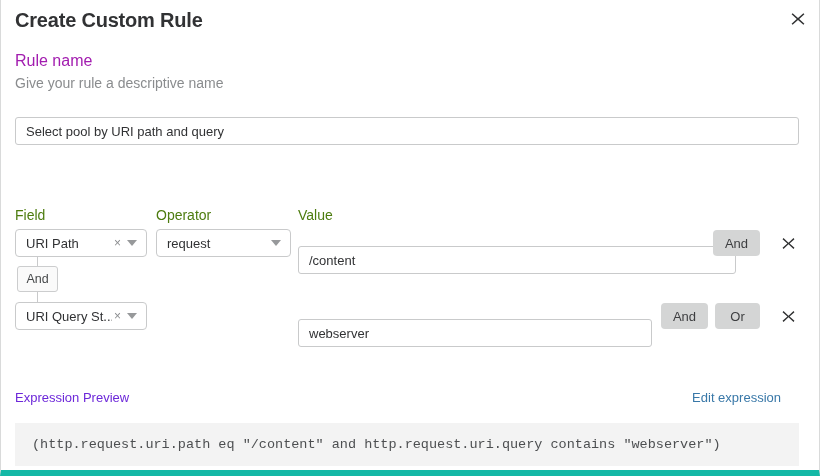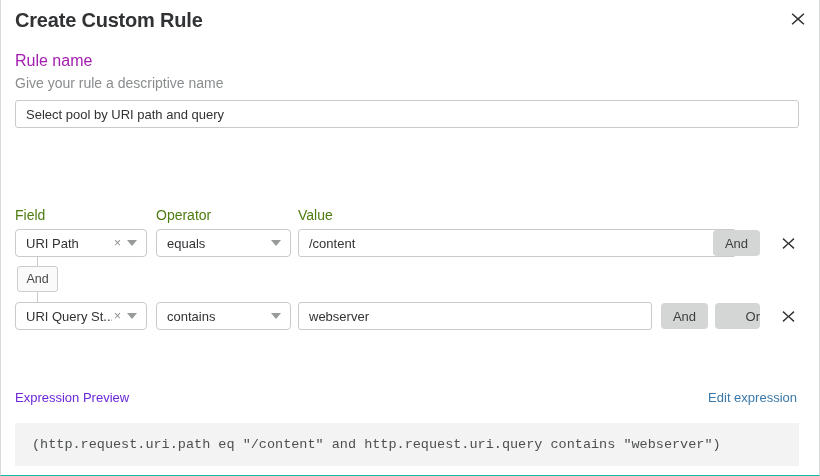--- a/index.html
+++ b/index.html
@@ -14,21 +14,21 @@
     color: #2f3031;
     overflow: hidden;
   }
   .dialog {
     position: relative;
     width: 820px;
     height: 476px;
     box-sizing: border-box;
     border-left: 1px solid #d9dada;
     border-right: 1px solid #d9dada;
-    border-bottom: 1px solid #14b8a6;
+    border-bottom: 6px solid #14b8a6;
     background: #fff;
   }
   
   .dlg-title {
     position: absolute;
     left: 14px;
     top: 9px;
     font-size: 20px;
     font-weight: bold;
     letter-spacing: -0.2px;
@@ -68,20 +68,21 @@
     position: absolute;
     box-sizing: border-box;
     border: 1px solid #c9cacb;
     border-radius: 3px;
     background: #fff;
     font-family: "Liberation Sans", sans-serif;
     font-size: 13px;
     color: #313234;
     padding: 0 10px;
     outline: none;
+    margin-top: 17px;
   }
   .rule-name-input {
     left: 14px;
     top: 100px;
     width: 784px;
     height: 28px;
   }
 
   
   .section-heading {
@@ -167,21 +168,21 @@
     border-radius: 4px;
     background: #d4d5d5;
     font-family: "Liberation Sans", sans-serif;
     font-size: 13px;
     color: #3d3e40;
     cursor: pointer;
     padding: 0;
   }
   .btn-and-1 { left: 712px; width: 47px; }
   .btn-and-2 { left: 660px; width: 47px; }
-  .btn-or-2  { left: 714px; width: 45px; text-align: right; }
+  .btn-or-2  { left: 714px; width: 45px; }
 
   .del-btn {
     position: absolute;
     top: 0px;
     left: 774px;
     width: 26px;
     height: 28px;
     display: flex;
     align-items: center;
     justify-content: center;
@@ -221,21 +222,21 @@
   
   .expr-label {
     position: absolute;
     left: 14px;
     top: 390px;
     font-size: 13px;
     color: #6d28d9;
   }
   .edit-expr {
     position: absolute;
-    right: 22px;
+    right: 38px;
     top: 390px;
     font-size: 13px;
     color: #3978a8;
     text-decoration: none;
     cursor: pointer;
     text-align: center;
   }
   .expr-code {
     position: absolute;
     left: 14px;
@@ -275,44 +276,40 @@
   <div class="col-head operator">Operator</div>
   <div class="col-head value">Value</div>
 
   <div class="cond-row row1">
     <div class="select-box field-select">
       <span class="sel-text">URI Path</span>
       <span class="clear-x">×</span>
       <span class="caret"></span>
     </div>
     <div class="select-box operator-select">
-      <span class="sel-text">equals</span>
+      <span class="sel-text">request</span>
       <span class="caret"></span>
     </div>
     <input class="text-input value-input v1" type="text" value="/content" placeholder="Enter value" style="">
     <button class="logic-btn btn-and-1">And</button>
     <button class="del-btn" aria-label="Delete">
       <svg width="13" height="13" viewBox="0 0 14 14">
         <path d="M1.6 1.2 L7 6.1 L12.4 1.2 L13.4 2.3 L8.2 7 L13.4 11.7 L12.4 12.8 L7 7.9 L1.6 12.8 L0.6 11.7 L5.8 7 L0.6 2.3 Z" fill="#303132"></path>
       </svg>
     </button>
   </div>
 
   <div class="connector-line conn-top"></div>
   <div class="connector-chip">And</div>
   <div class="connector-line conn-bottom"></div>
 
   <div class="cond-row row2">
     <div class="select-box field-select">
       <span class="sel-text">URI Query St...</span>
       <span class="clear-x">×</span>
-      <span class="caret"></span>
-    </div>
-    <div class="select-box operator-select">
-      <span class="sel-text">contains</span>
       <span class="caret"></span>
     </div>
     <input class="text-input value-input v2" type="text" value="webserver" placeholder="Enter value" style="">
     <button class="logic-btn btn-and-2">And</button>
     <button class="logic-btn btn-or-2">Or</button>
     <button class="del-btn" aria-label="Delete">
       <svg width="13" height="13" viewBox="0 0 14 14">
         <path d="M1.6 1.2 L7 6.1 L12.4 1.2 L13.4 2.3 L8.2 7 L13.4 11.7 L12.4 12.8 L7 7.9 L1.6 12.8 L0.6 11.7 L5.8 7 L0.6 2.3 Z" fill="#303132"></path>
       </svg>
     </button>

